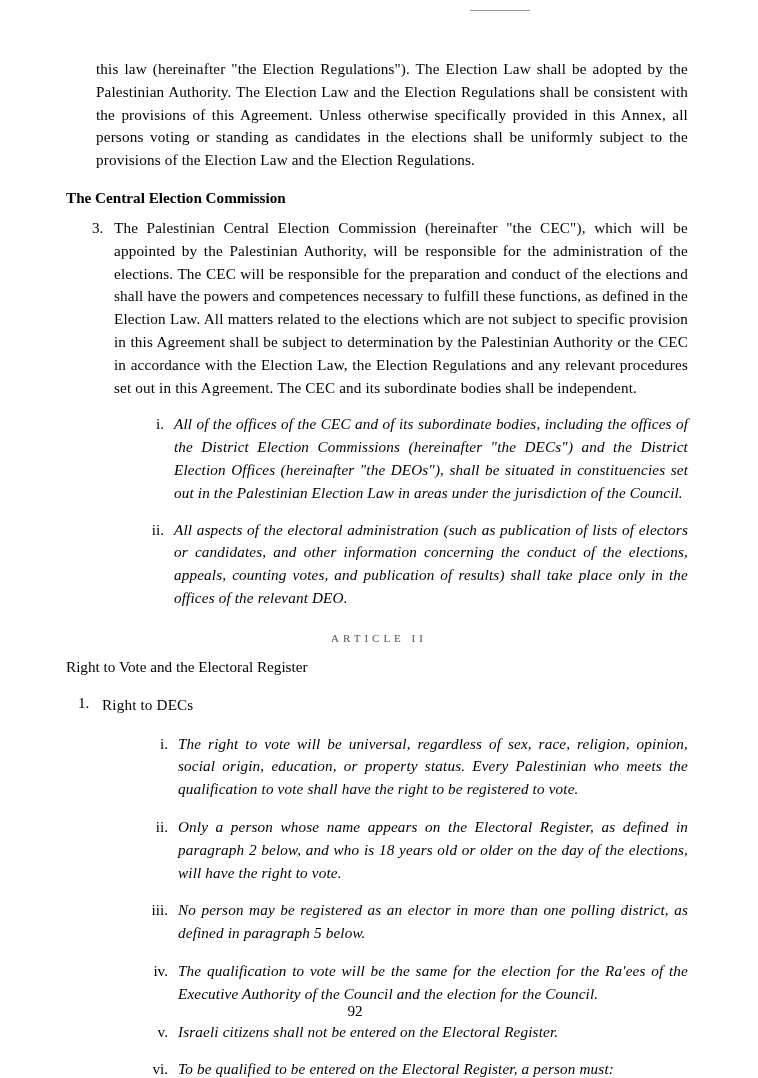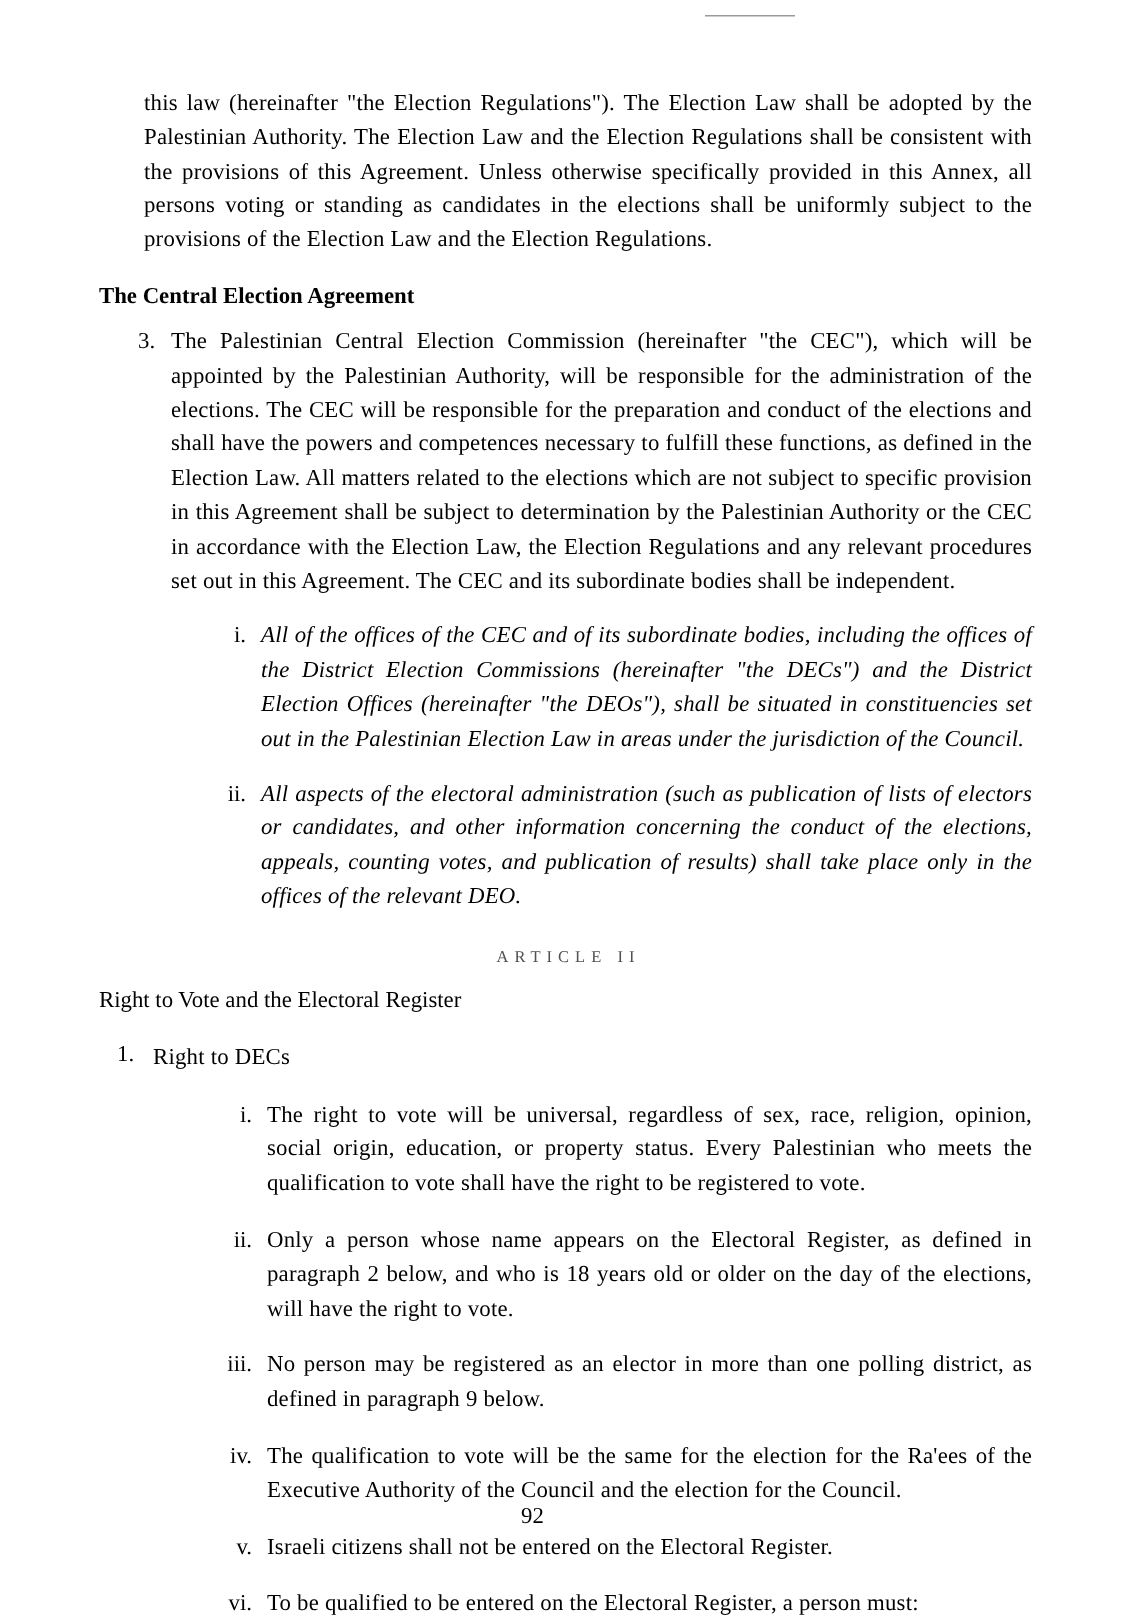--- a/index.html
+++ b/index.html
@@ -131,40 +131,41 @@
     width: 30px;
     flex: 0 0 30px;
     text-align: right;
     padding-right: 10px;
     box-sizing: border-box;
     font-size: 15.2px;
     line-height: 1.5;
   }
   .vote-item .rbody {
     flex: 1 1 auto;
+    font-style: italic;
   }
   .page-number {
     position: absolute;
     bottom: 58px;
     left: 0;
     width: 710px;
     text-align: center;
     font-size: 15.2px;
   }
 </style>
 </head>
 <body>
 
 <div class="page">
 
   <div class="top-rule"></div>
 
   <p class="para intro">this law (hereinafter "the  Election Regulations"). The Election Law shall be adopted by  the  Palestinian  Authority.  The Election Law and the Election Regulations shall be consistent  with  the  provisions  of  this  Agreement.  Unless  otherwise  specifically provided  in  this  Annex,  all  persons voting or standing as candidates in the elections shall  be  uniformly  subject  to  the  provisions  of  the   Election Law and the Election Regulations.</p>
 
-  <p class="heading">The Central Election Agreement</p>
+  <p class="heading">The Central Election Commission</p>
 
   <div class="numbered">
     <div class="num">3.</div>
     <div class="body para">The Palestinian  Central  Election Commission (hereinafter "the CEC"), which will be appointed  by  the Palestinian  Authority,  will  be responsible for the administration of the elections.  The  CEC  will  be  responsible  for  the  preparation and conduct of the elections  and    shall  have the powers and competences necessary to fulfill these functions,  as  defined  in  the  Election  Law. All matters related to the elections which are  not  subject  to  specific  provision  in  this  Agreement   shall  be subject to determination  by  the Palestinian Authority or the CEC in accordance with the Election Law,  the  Election Regulations and any relevant procedures set out in this Agreement. The CEC and its subordinate bodies shall be independent.</div>
   </div>
 
   <div class="roman-list">
     <div class="roman-item">
       <div class="rnum">i.</div>
       <div class="rbody para">All  of  the  offices  of  the  CEC  and  of  its  subordinate bodies, including the offices  of  the District Election Commissions (hereinafter "the DECs") and the District  Election  Offices  (hereinafter  "the   DEOs"),  shall  be  situated  in constituencies   set  out  in  the  Palestinian  Election  Law  in  areas  under  the jurisdiction of the Council.</div>
@@ -188,21 +189,21 @@
     <div class="vote-item">
       <div class="rnum">i.</div>
       <div class="rbody para">The  right  to  vote  will   be universal, regardless of sex, race, religion, opinion, social  origin,  education,  or  property  status. Every Palestinian who meets the qualification to vote shall have the right to be registered to vote.</div>
     </div>
     <div class="vote-item">
       <div class="rnum">ii.</div>
       <div class="rbody para">Only  a  person  whose  name  appears  on  the Electoral Register, as defined in paragraph  2  below,  and  who  is  18  years  old  or  older  on  the  day  of  the elections, will have the right to vote.</div>
     </div>
     <div class="vote-item">
       <div class="rnum">iii.</div>
-      <div class="rbody para">No  person   may be registered as an elector in more than one polling district, as defined in paragraph 9 below.</div>
+      <div class="rbody para">No  person   may be registered as an elector in more than one polling district, as defined in paragraph 5 below.</div>
     </div>
     <div class="vote-item">
       <div class="rnum">iv.</div>
       <div class="rbody para">The  qualification  to vote will be the same for the election for the Ra'ees of the Executive Authority of the Council and the election for the Council.</div>
     </div>
     <div class="vote-item">
       <div class="rnum">v.</div>
       <div class="rbody para">Israeli citizens shall not be entered on the Electoral Register.</div>
     </div>
     <div class="vote-item">

